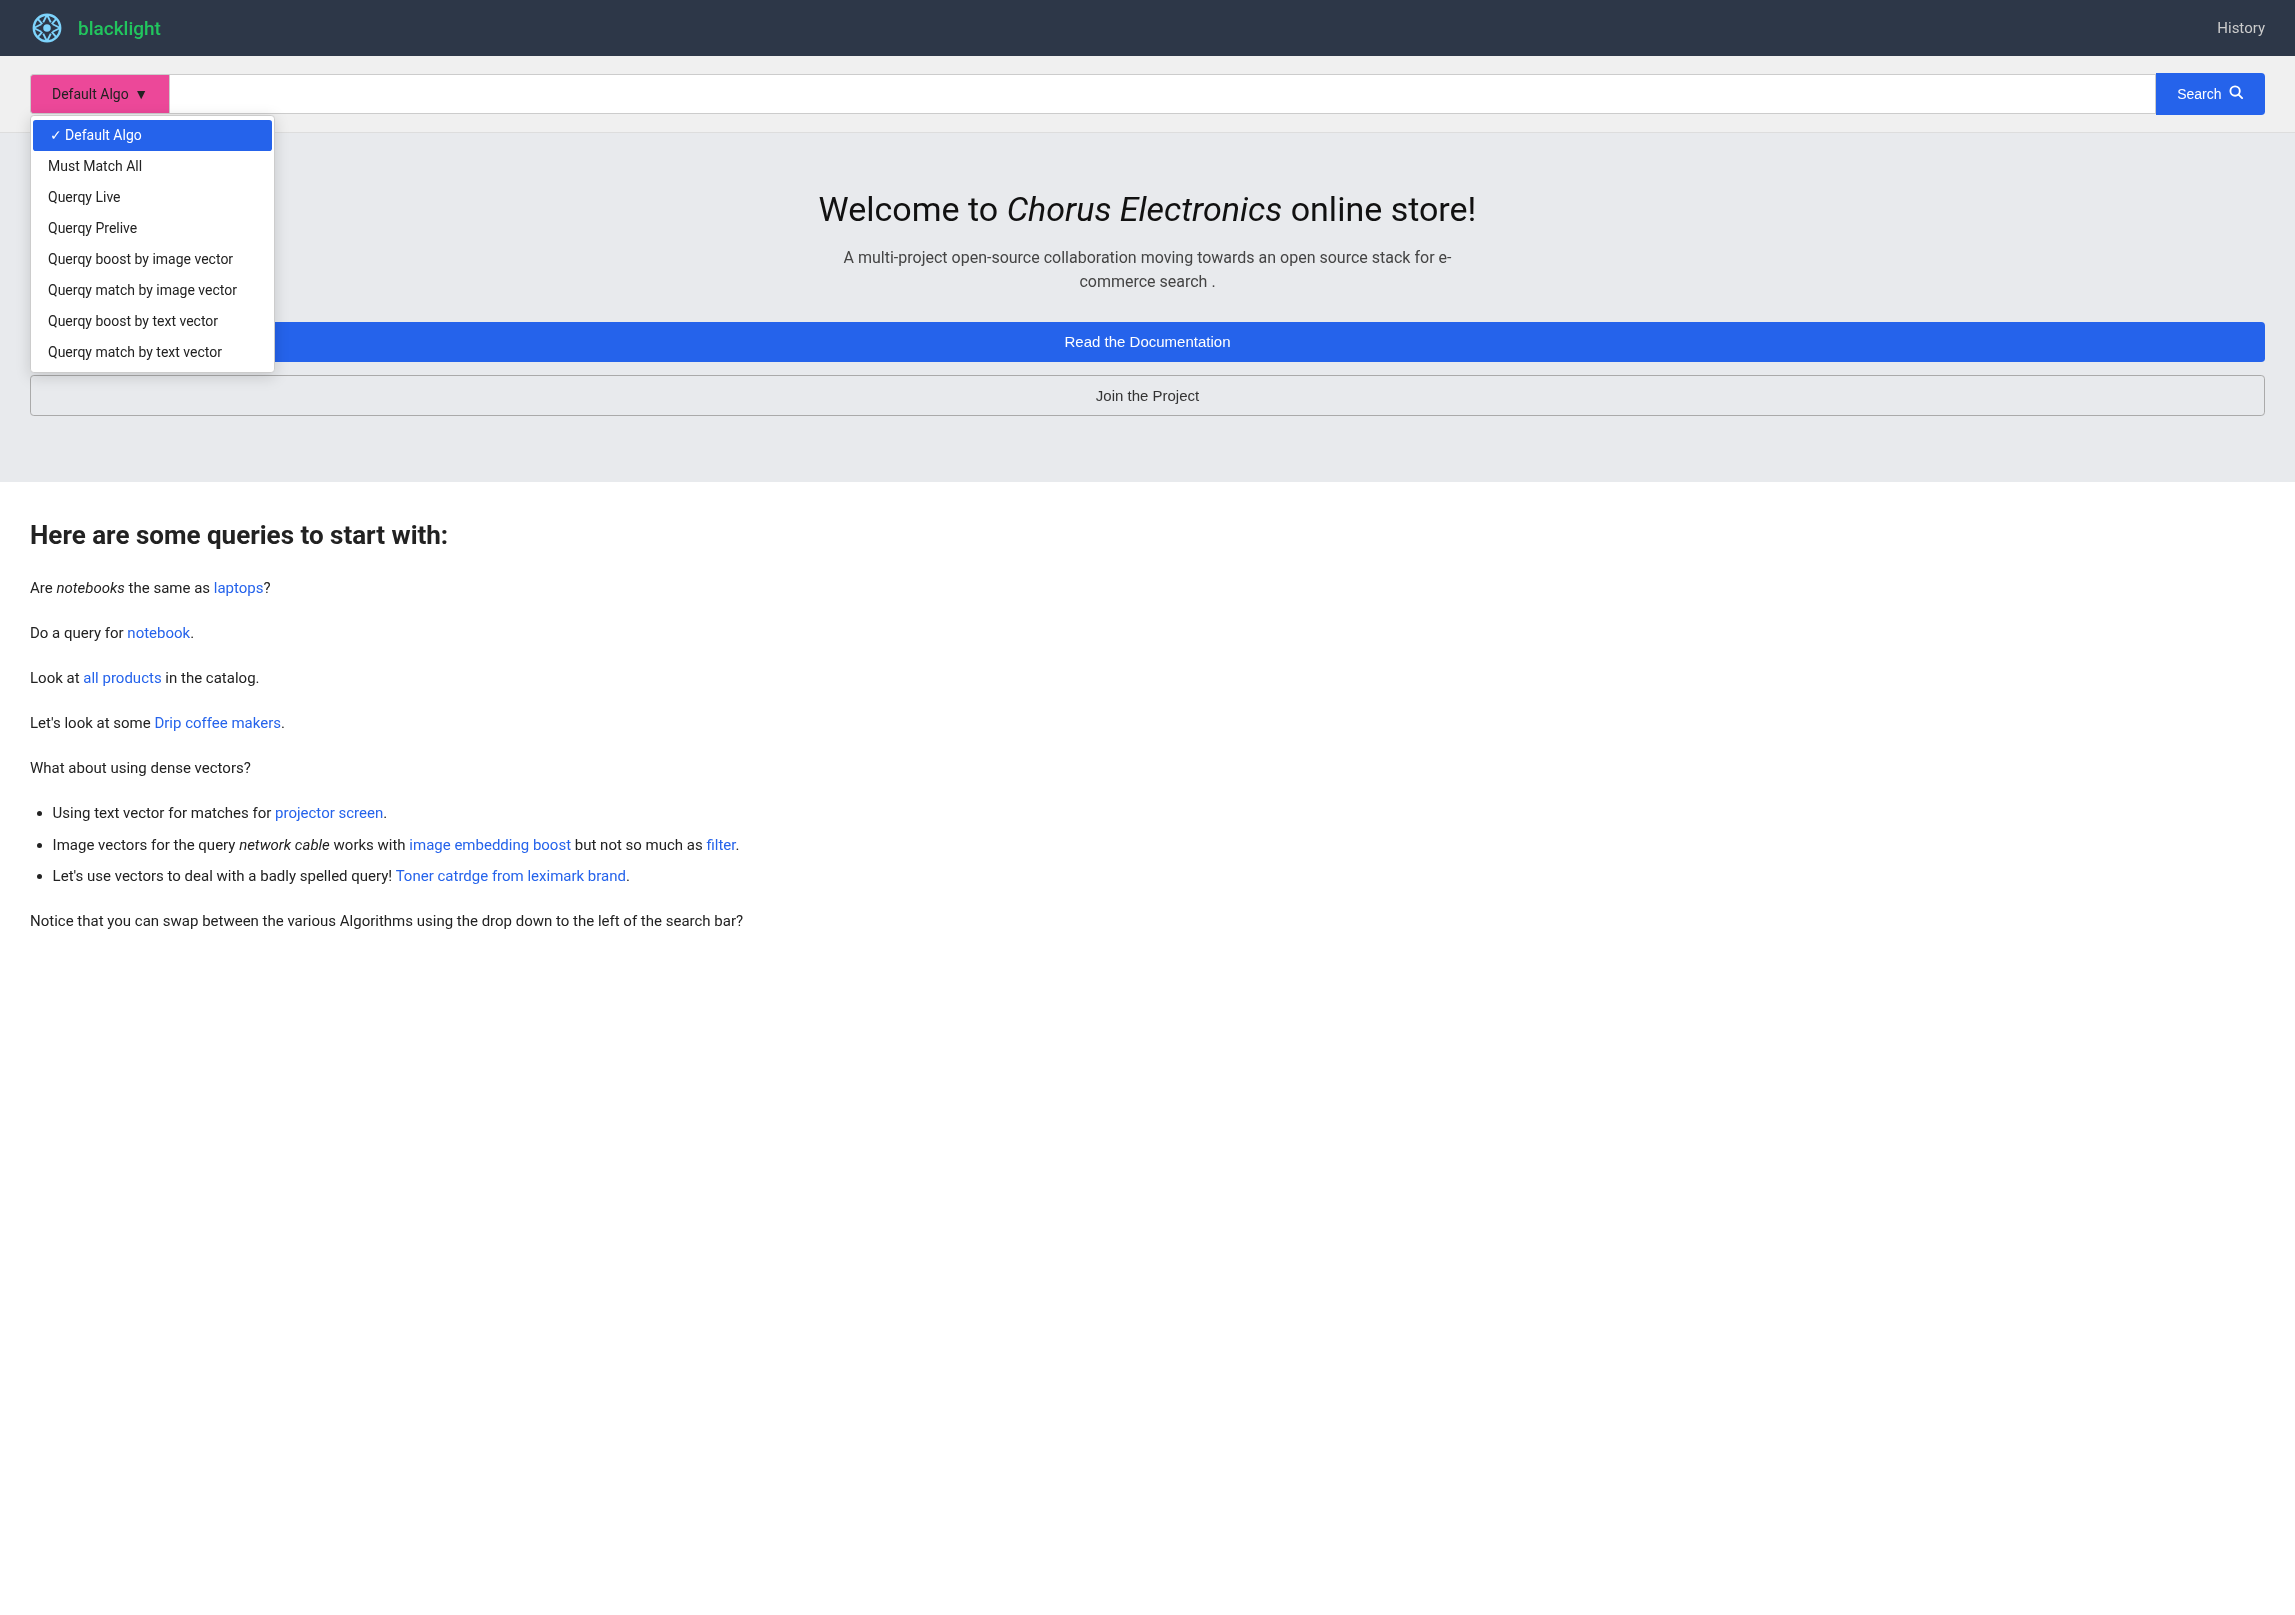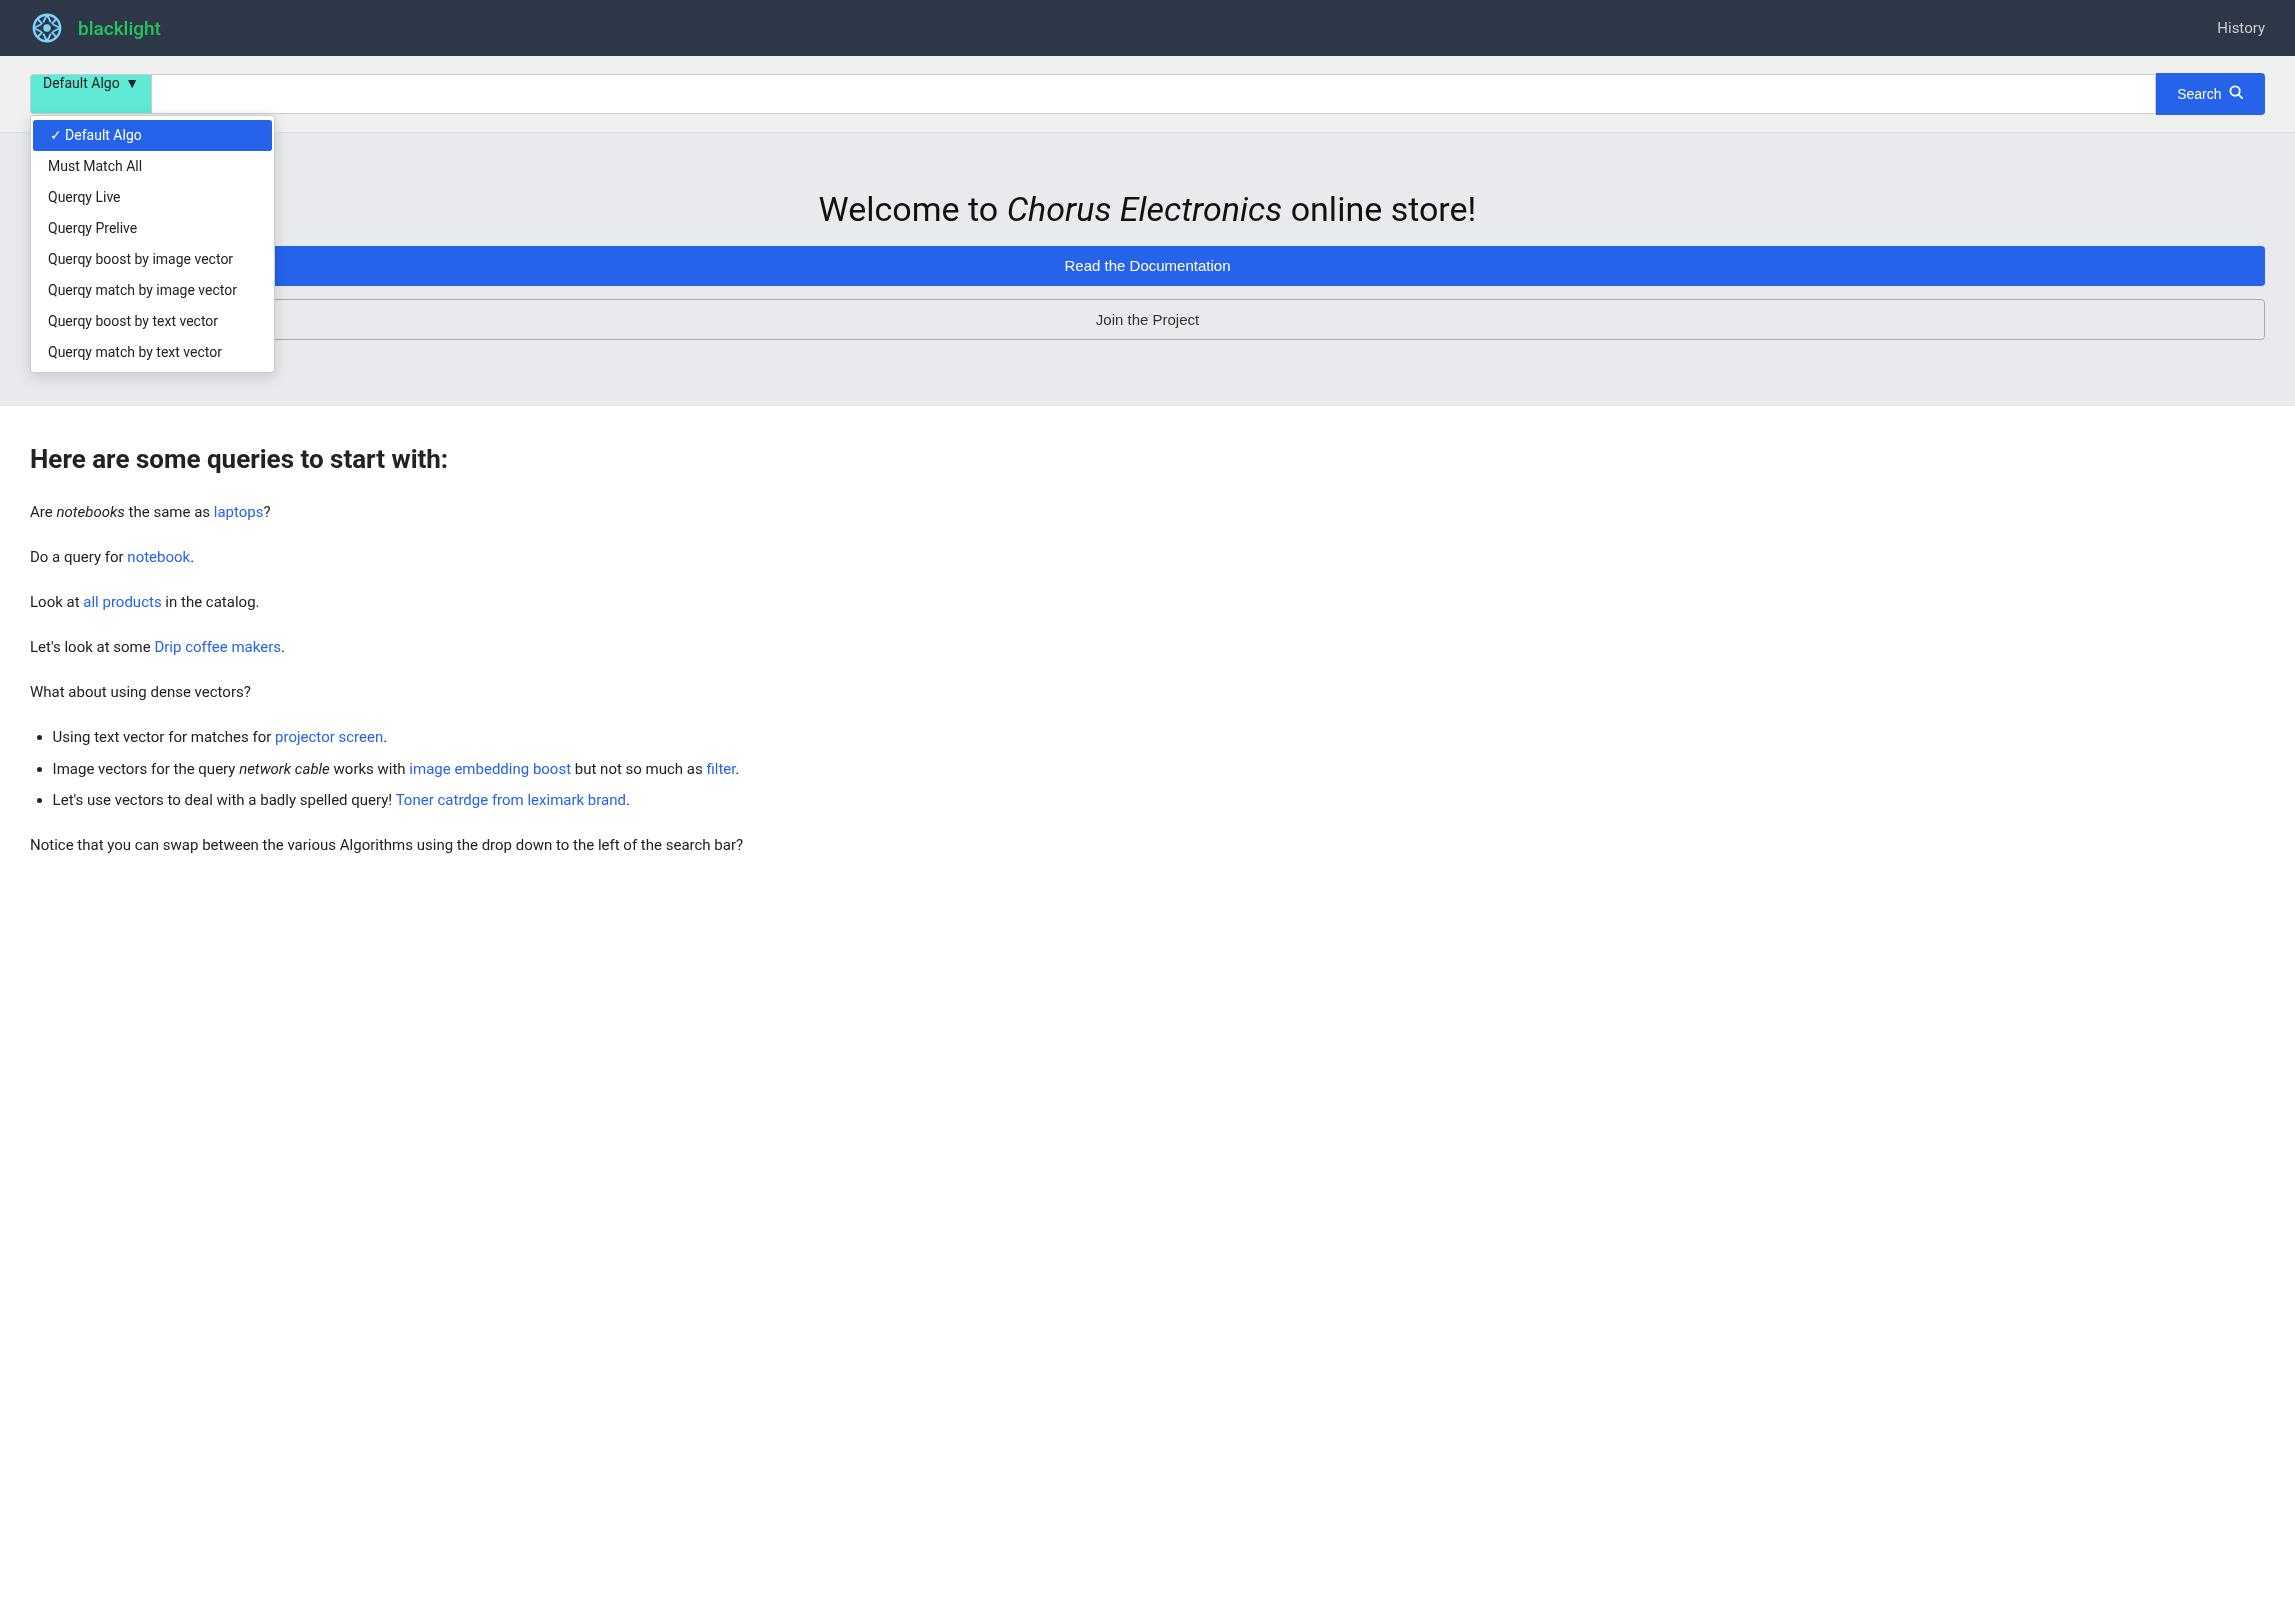--- a/index.html
+++ b/index.html
@@ -41,29 +41,29 @@
       align-items: center;
       gap: 0;
       position: relative;
       border-bottom: 0.9px solid #ddd;
     }
     .algo-dropdown-wrapper {
       position: relative;
     }
     .algo-dropdown-btn {
       height: 40px;
-      padding: 0 12px;
+      padding: 0 21px;
       border: 0.9px solid #ccc;
       border-right: none;
-      background: #5eead4;
+      background: #ec4899;
       font-size: 14px;
       cursor: pointer;
       border-radius: 3.8px 0 0 3.8px;
       display: flex;
-      align-items: flex-start;
+      align-items: center;
       gap: 5.6px;
       white-space: nowrap;
     }
     .algo-dropdown-menu {
       position: absolute;
       top: 41px;
       left: 0;
       background: #fff;
       border: 0.9px solid #ccc;
       border-radius: 3.8px;
@@ -244,20 +244,21 @@
         <line x1="10.5" y1="10.5" x2="14" y2="14" stroke="white" stroke-width="2" stroke-linecap="round"></line>
       </svg>
     </span>
   </button>
 </div>
 
 <section class="hero">
   <h1>
     <span>Welcome to </span><em>Chorus Electronics</em><span> online store!</span>
   </h1>
+  <p>A multi-project open-source collaboration moving towards an open source stack for e-commerce search .</p>
   <div class="hero-buttons">
     <button class="btn-primary">Read the Documentation</button>
     <button class="btn-outline">Join the Project</button>
   </div>
 </section>
 
 <div class="content">
   <h2>Here are some queries to start with:</h2>
 
   <p>

